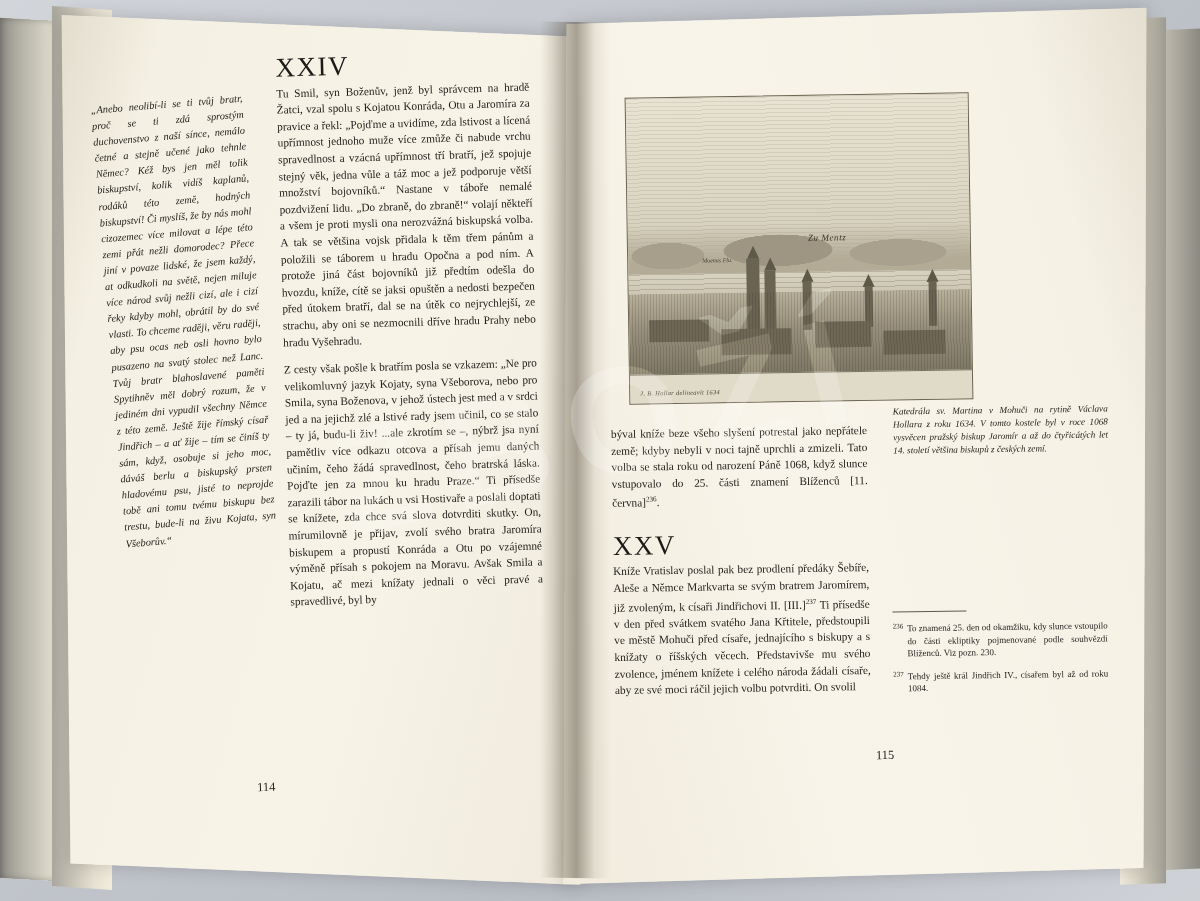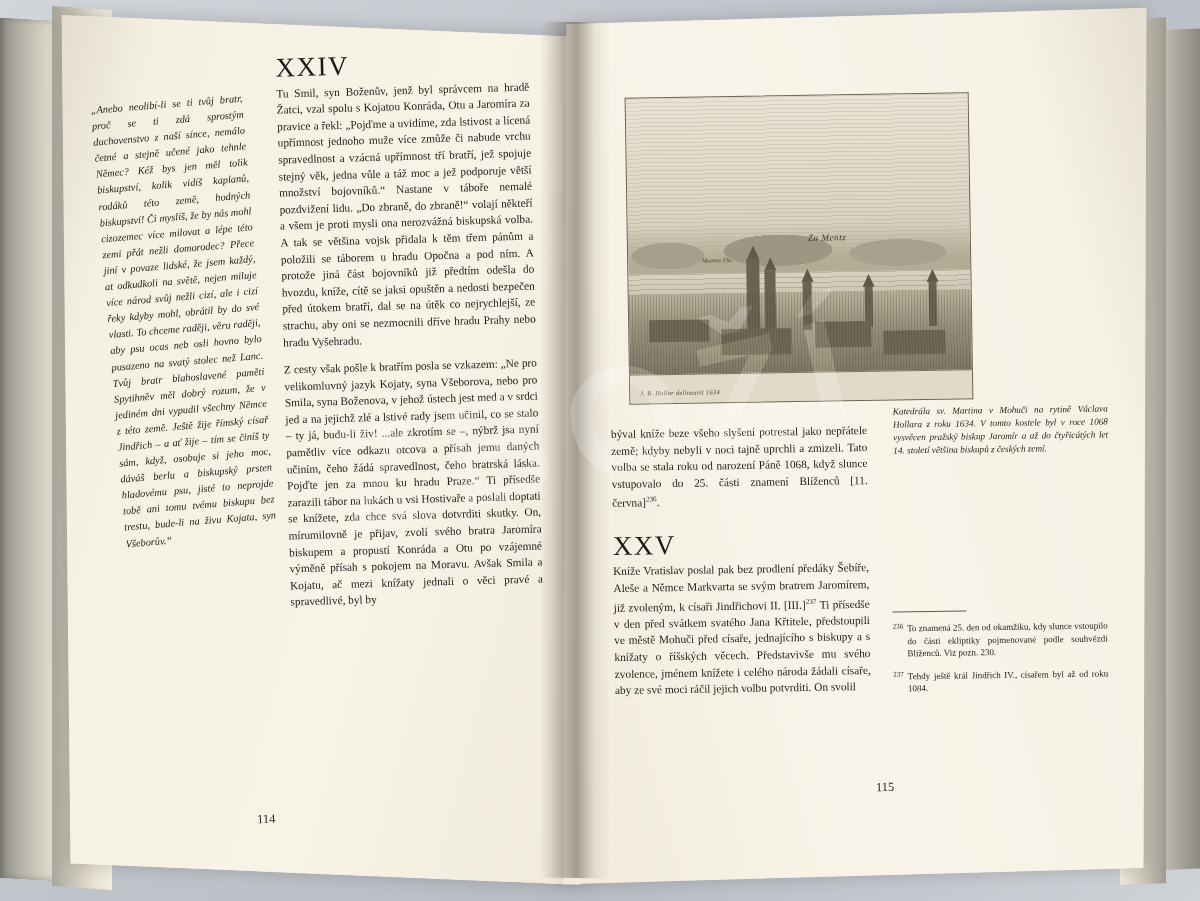--- a/index.html
+++ b/index.html
@@ -104,21 +104,21 @@
   }
   .footnotes{
     font-size:9px;line-height:12.6px;color:#262320;text-align:justify;
   }
   .footnotes .fn{margin-top:10px;display:flex;gap:4px;}
   .footnotes .sup{font-size:7px;vertical-align:super;line-height:1;padding-top:1px;}
   .fnrule{
     width:74px;height:1px;background:#3a352c;margin-bottom:7px;opacity:.8;
   }
   .pagenum{
-    position:absolute;font-size:12.5px;color:#262320;margin-top:32px;
+    position:absolute;font-size:12.5px;color:#262320;
   }
   .pagenum.left{left:257px;top:780px;transform:rotate(-2deg);}
   .pagenum.right{left:876px;top:748px;transform:rotate(-0.8deg);}
   sup{font-size:7.2px;}
   
   .plate{
     position:absolute;left:627px;top:95px;width:342px;height:305px;
     transform:rotate(-0.9deg);
     background:#ded8c6;
     border:1px solid #6d6655;

